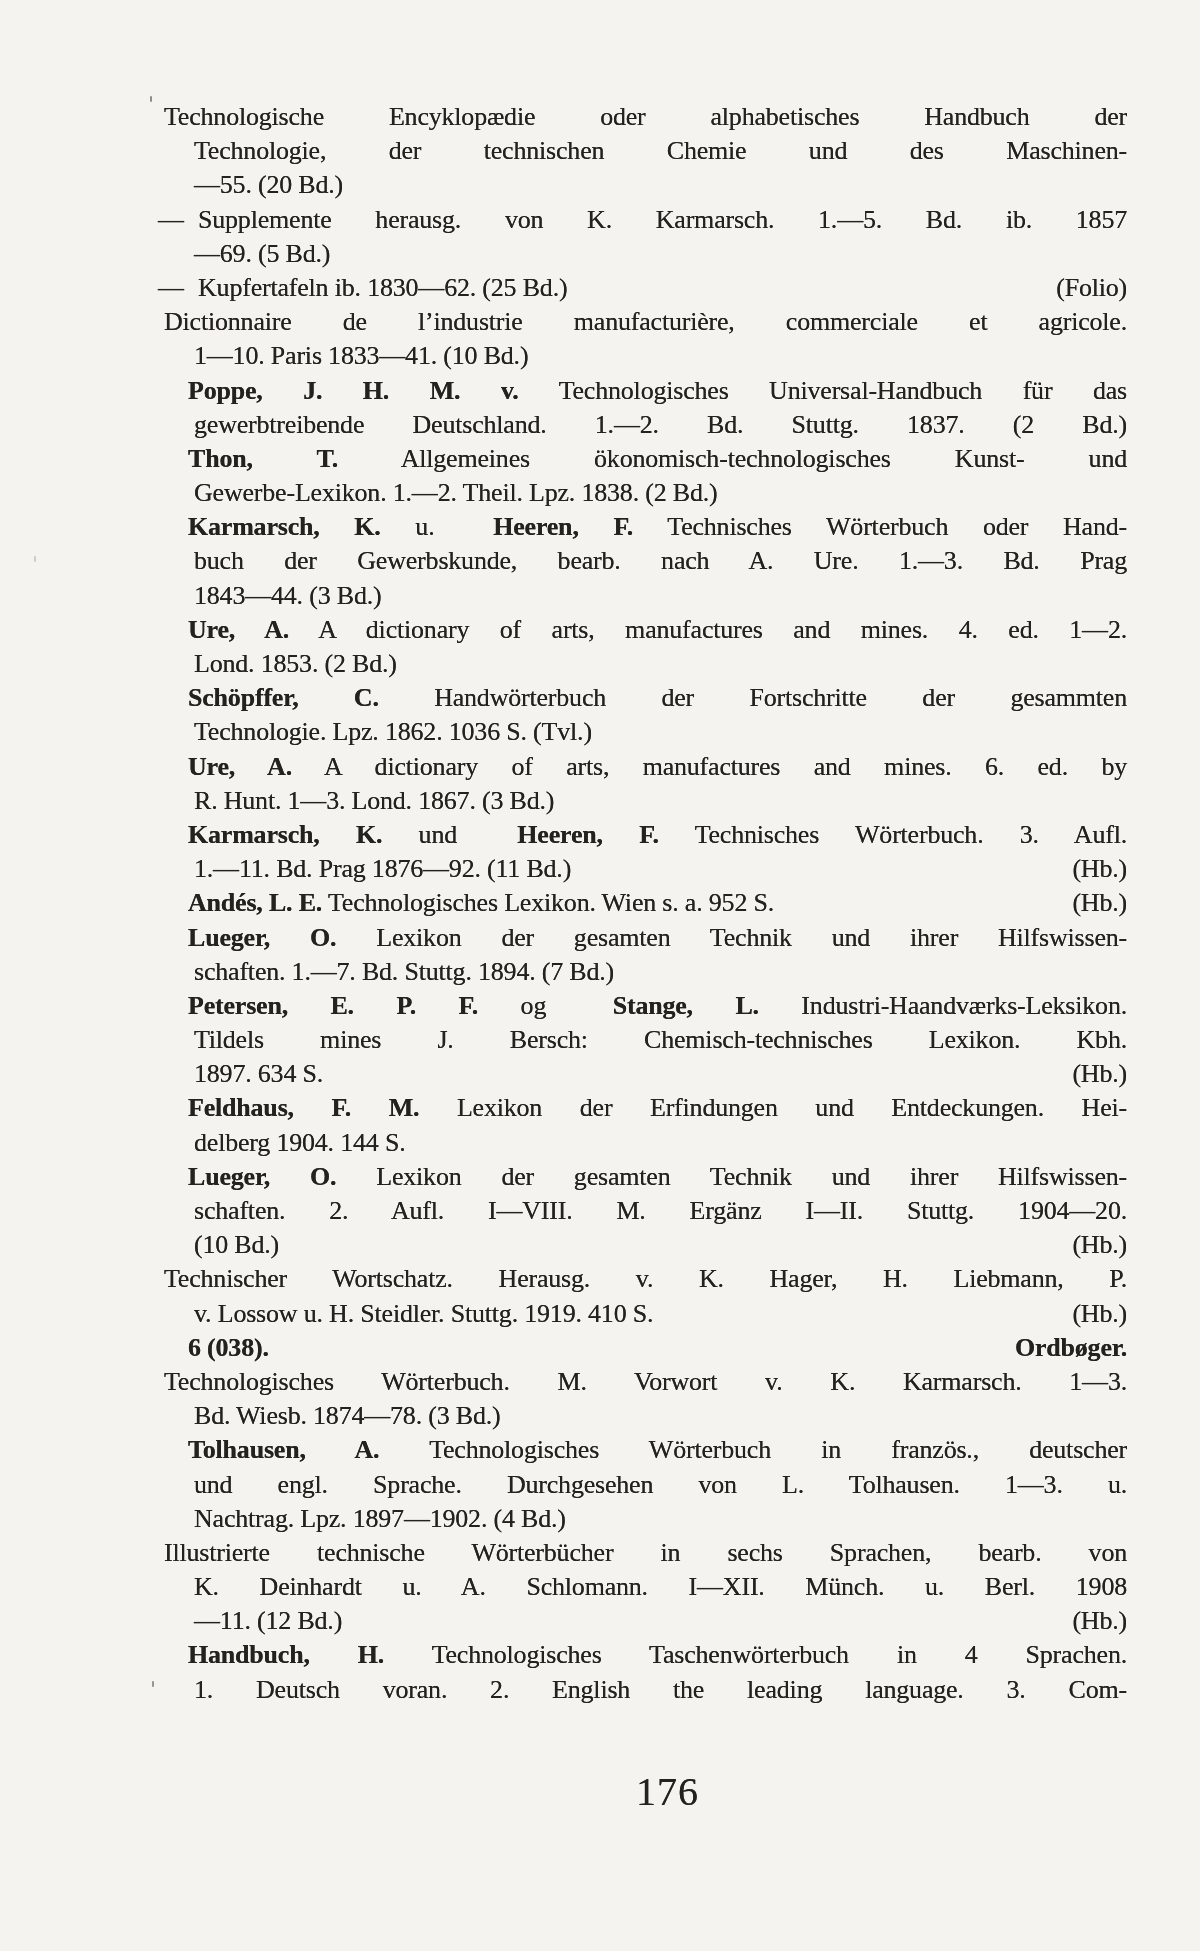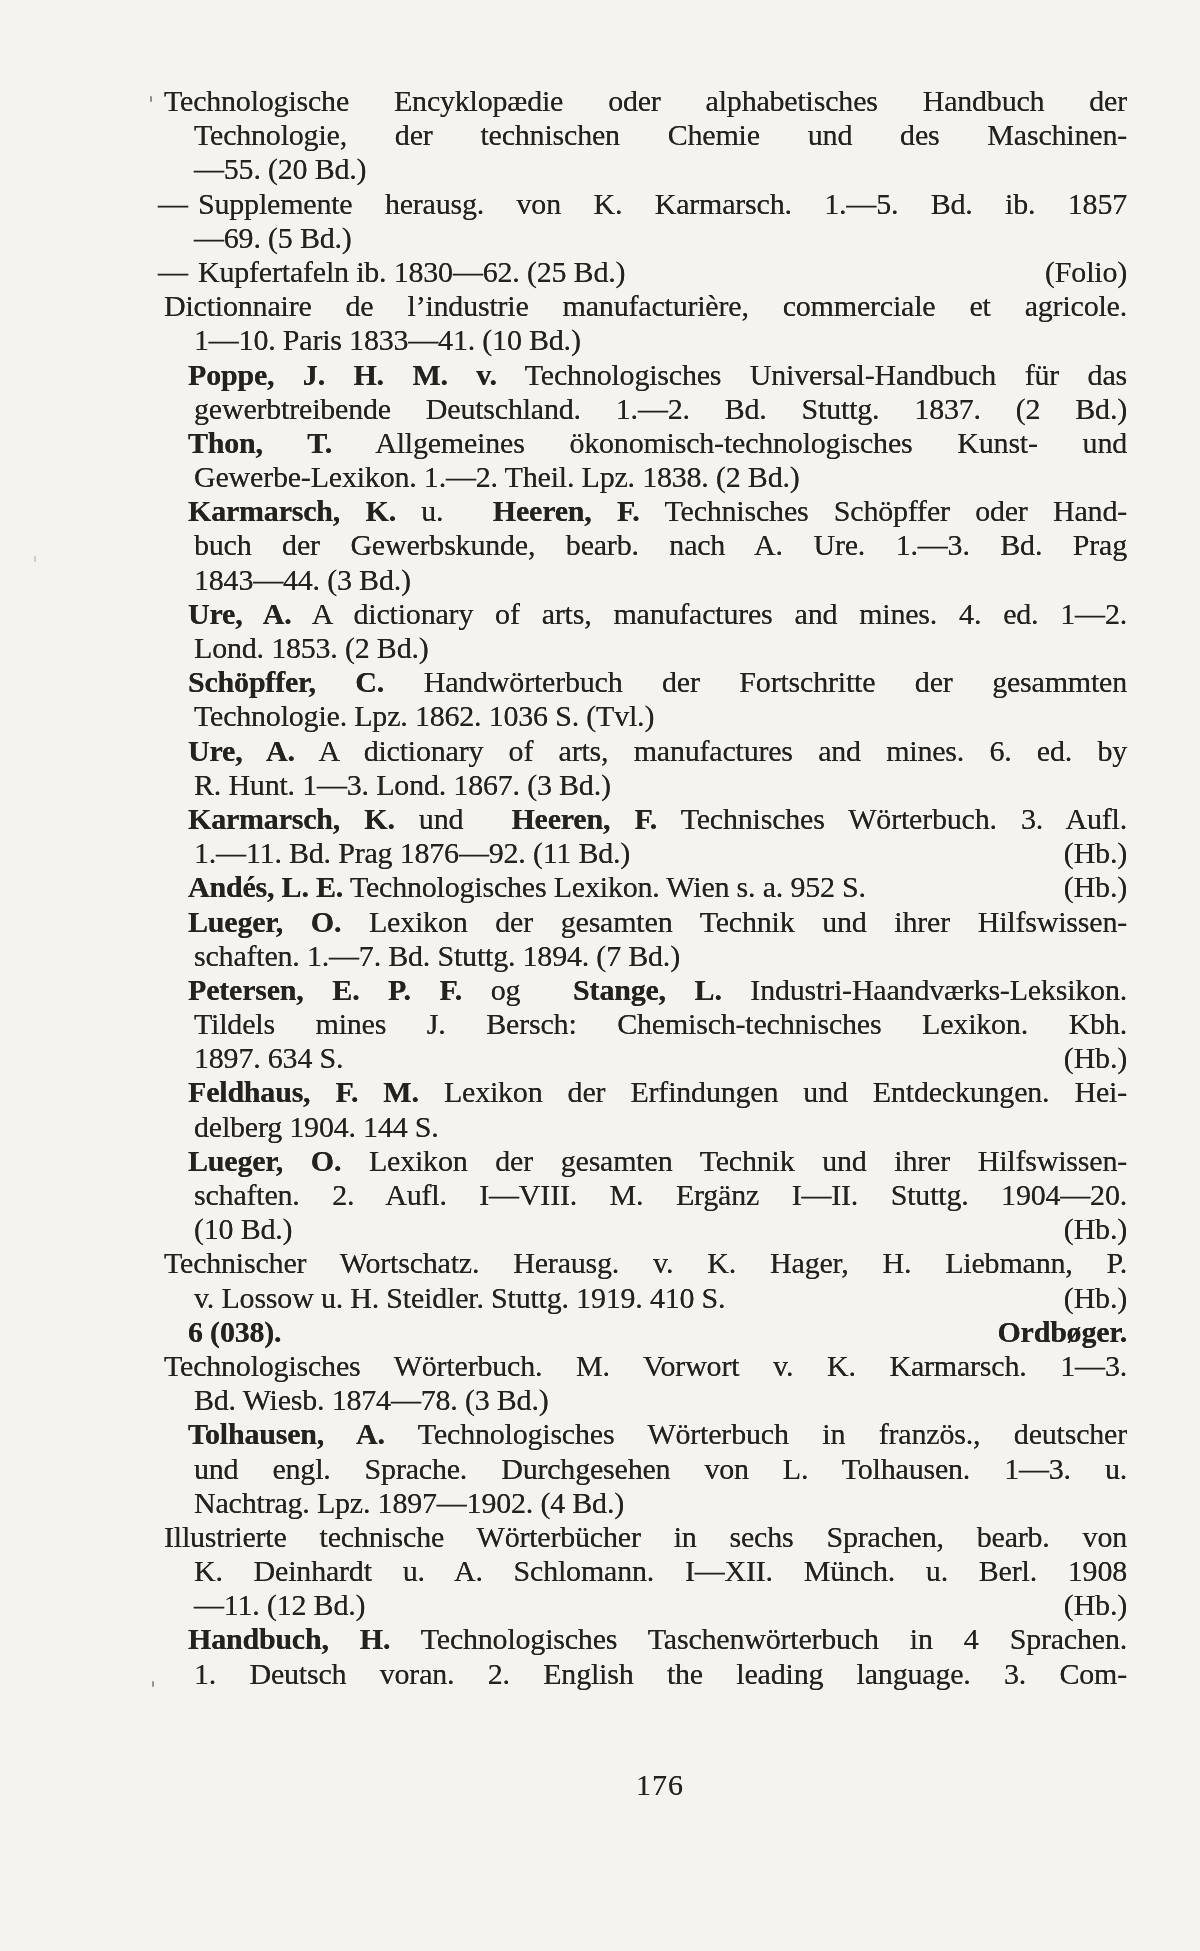--- a/index.html
+++ b/index.html
@@ -10,22 +10,22 @@
   }
   .scan-page{
     position:relative;
     width:1200px;height:1951px;
     background:var(--paper,#f4f3ef);
     color:var(--ink,#24221f);
     overflow:hidden;
   }
   .textblock{
     position:absolute;
-    left:164px;top:84px;width:963px;
-    font-size:30px;
+    left:164px;top:100px;width:963px;
+    font-size:26px;
     letter-spacing:-0.2px;
     text-shadow:0 0 0.4px rgba(36,34,31,.85);
   }
   .line{
     display:flex;
     height:34.2px;
     line-height:34.2px;
     white-space:nowrap;
   }
   .line .main{flex:1 1 auto;min-width:0;}
@@ -38,21 +38,21 @@
   .right{
     flex:0 0 auto;
     margin-left:14px;
     text-align:center;
     white-space:nowrap;
   }
   .b{font-weight:700;margin-left:24px;}
   .page-number{
     position:absolute;
     left:636px;top:1768px;
-    font-size:30px;
+    font-size:40px;
     letter-spacing:1px;
     text-shadow:0 0 0.4px rgba(36,34,31,.85);
   }
   
   .specks{
     position:absolute;left:150px;top:96px;width:2px;height:6px;
     background:rgba(60,56,50,.55);border-radius:1px;
     box-shadow:
       2px 1585px 0 0 rgba(60,56,50,.5),
       -10px 1270px 0 -1px rgba(60,56,50,.35),
@@ -101,21 +101,21 @@
       <div class="line indent justify">
         <span class="main"><span>gewerbtreibende Deutschland. 1.—2. Bd. Stuttg. 1837. (2 Bd.)</span></span>
       </div>
       <div class="line justify">
         <span class="main"><span class="b">Thon, T.</span><span> Allgemeines ökonomisch-technologisches Kunst- und</span></span>
       </div>
       <div class="line indent">
         <span class="main"><span>Gewerbe-Lexikon. 1.—2. Theil. Lpz. 1838. (2 Bd.)</span></span>
       </div>
       <div class="line justify">
-        <span class="main"><span class="b">Karmarsch, K.</span><span> u. </span><span class="b">Heeren, F.</span><span> Technisches Schöpffer oder Hand-</span></span>
+        <span class="main"><span class="b">Karmarsch, K.</span><span> u. </span><span class="b">Heeren, F.</span><span> Technisches Wörterbuch oder Hand-</span></span>
       </div>
       <div class="line indent justify">
         <span class="main"><span>buch der Gewerbskunde, bearb. nach A. Ure. 1.—3. Bd. Prag</span></span>
       </div>
       <div class="line indent">
         <span class="main"><span>1843—44. (3 Bd.)</span></span>
       </div>
       <div class="line justify">
         <span class="main"><span class="b">Ure, A.</span><span> A dictionary of arts, manufactures and mines. 4. ed. 1—2.</span></span>
       </div>

